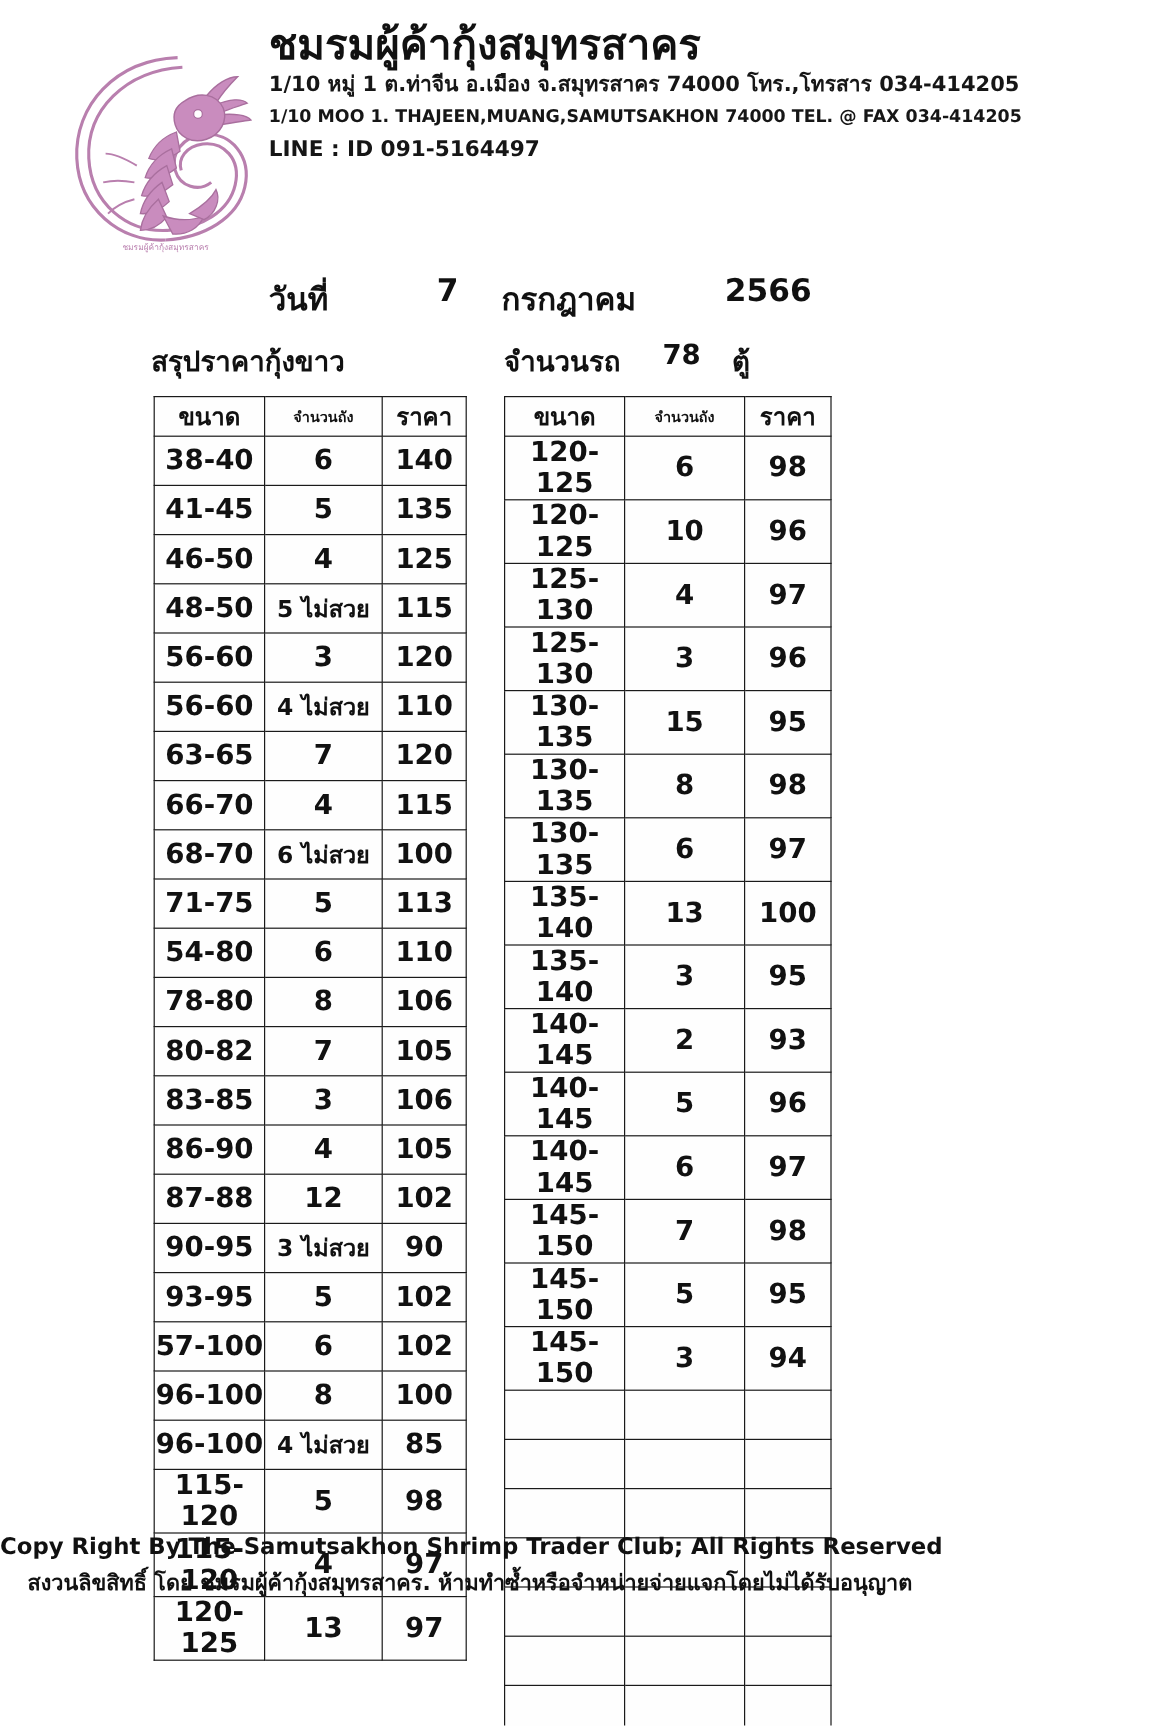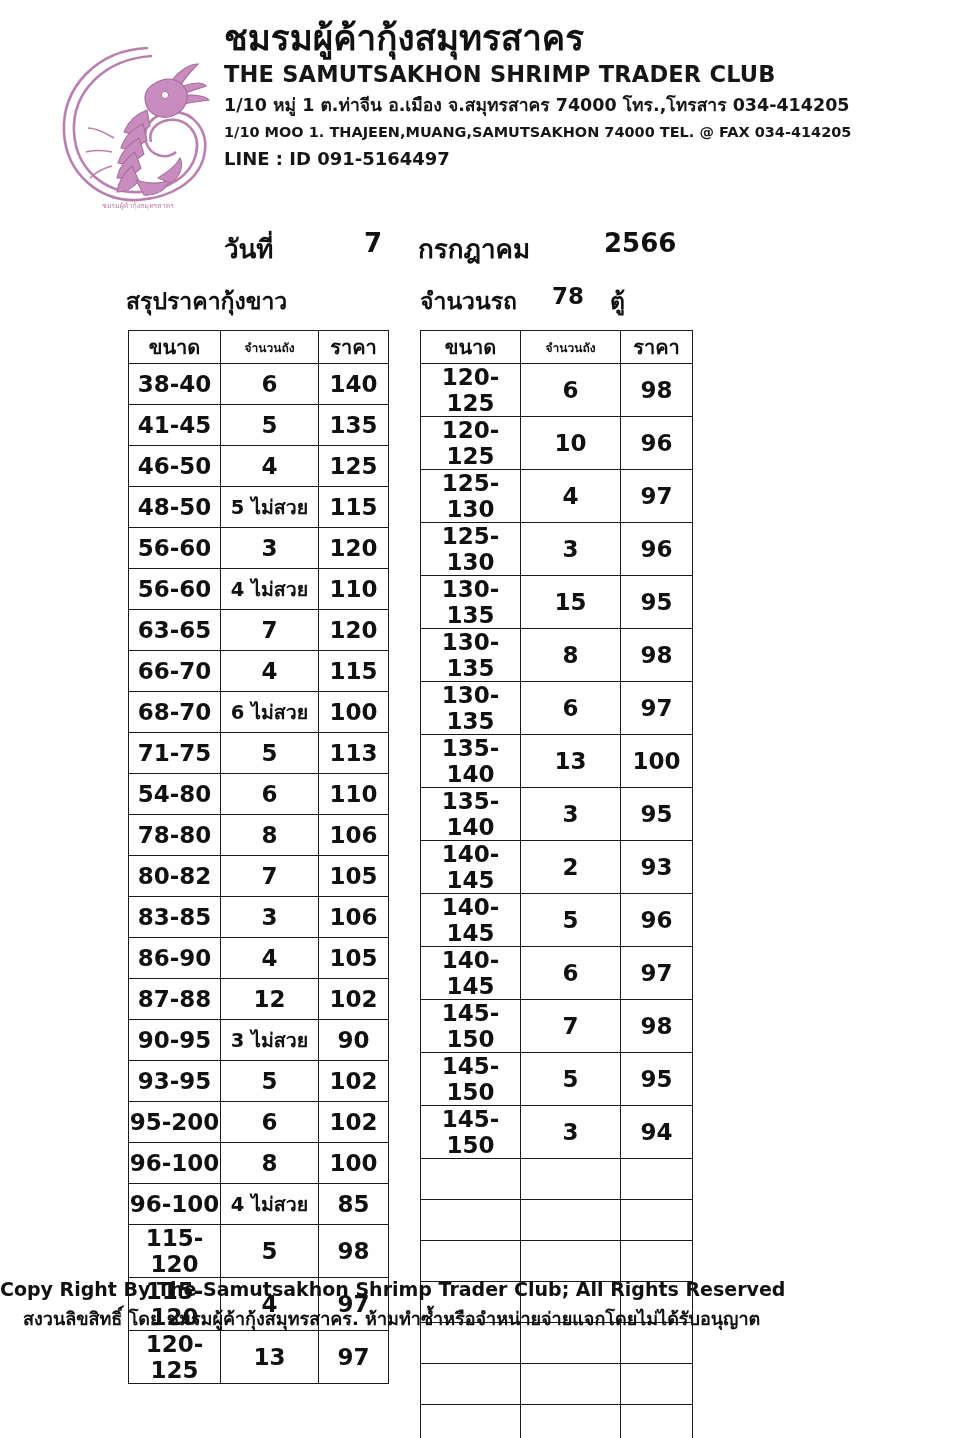--- a/index.html
+++ b/index.html
@@ -269,21 +269,20 @@
           <path d="M62 106 C52 100, 44 96, 36 96"></path>
           <path d="M60 120 C50 118, 42 118, 34 120"></path>
           <path d="M60 134 C52 136, 44 140, 38 146"></path>
         </g>
         <text x="86" y="176" font-family="'DejaVu Sans',sans-serif" font-size="7" fill="#b97fae" text-anchor="middle">ชมรมผู้ค้ากุ้งสมุทรสาคร</text>
       </svg>
     </div>
 
     <div class="header-text">
       <div class="org-th">ชมรมผู้ค้ากุ้งสมุทรสาคร</div>
-      <div class="org-en">THE SAMUTSAKHON SHRIMP TRADER CLUB</div>
       <div class="addr-th">1/10 หมู่ 1 ต.ท่าจีน อ.เมือง จ.สมุทรสาคร 74000 โทร.,โทรสาร 034-414205</div>
       <div class="addr-en">1/10 MOO 1. THAJEEN,MUANG,SAMUTSAKHON 74000 TEL. @ FAX 034-414205</div>
       <div class="line-id">LINE : ID 091-5164497</div>
     </div>
   </div>
 
   <div class="date-row">
     <span class="date-label">วันที่</span>
     <span class="date-day">7</span>
     <span class="date-month">กรกฎาคม</span>
@@ -396,21 +395,21 @@
           <td class="c-size">90-95</td>
           <td class="c-count count-bad">3 ไม่สวย</td>
           <td class="c-price">90</td>
         </tr>
         <tr>
           <td class="c-size">93-95</td>
           <td class="c-count">5</td>
           <td class="c-price">102</td>
         </tr>
         <tr>
-          <td class="c-size">95-200</td>
+          <td class="c-size">57-100</td>
           <td class="c-count">6</td>
           <td class="c-price">102</td>
         </tr>
         <tr>
           <td class="c-size">96-100</td>
           <td class="c-count">8</td>
           <td class="c-price">100</td>
         </tr>
         <tr>
           <td class="c-size">96-100</td>

